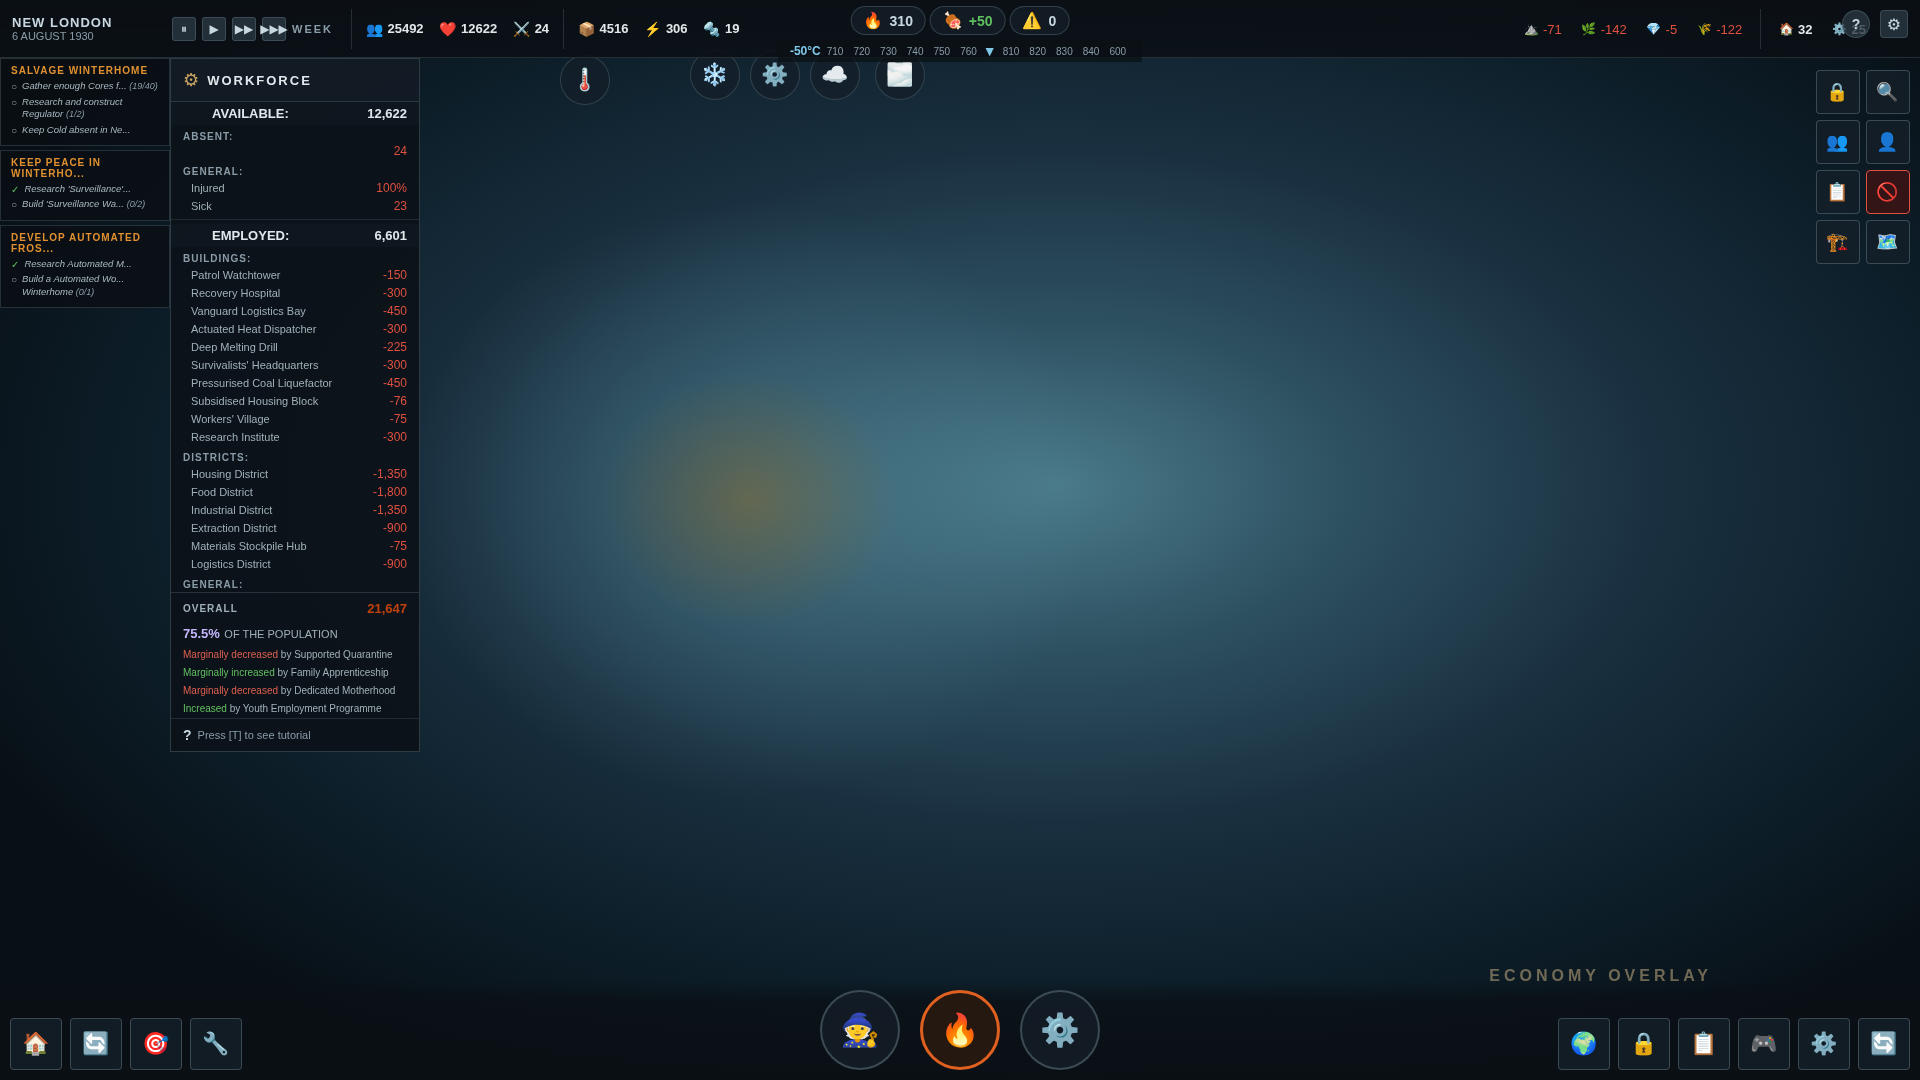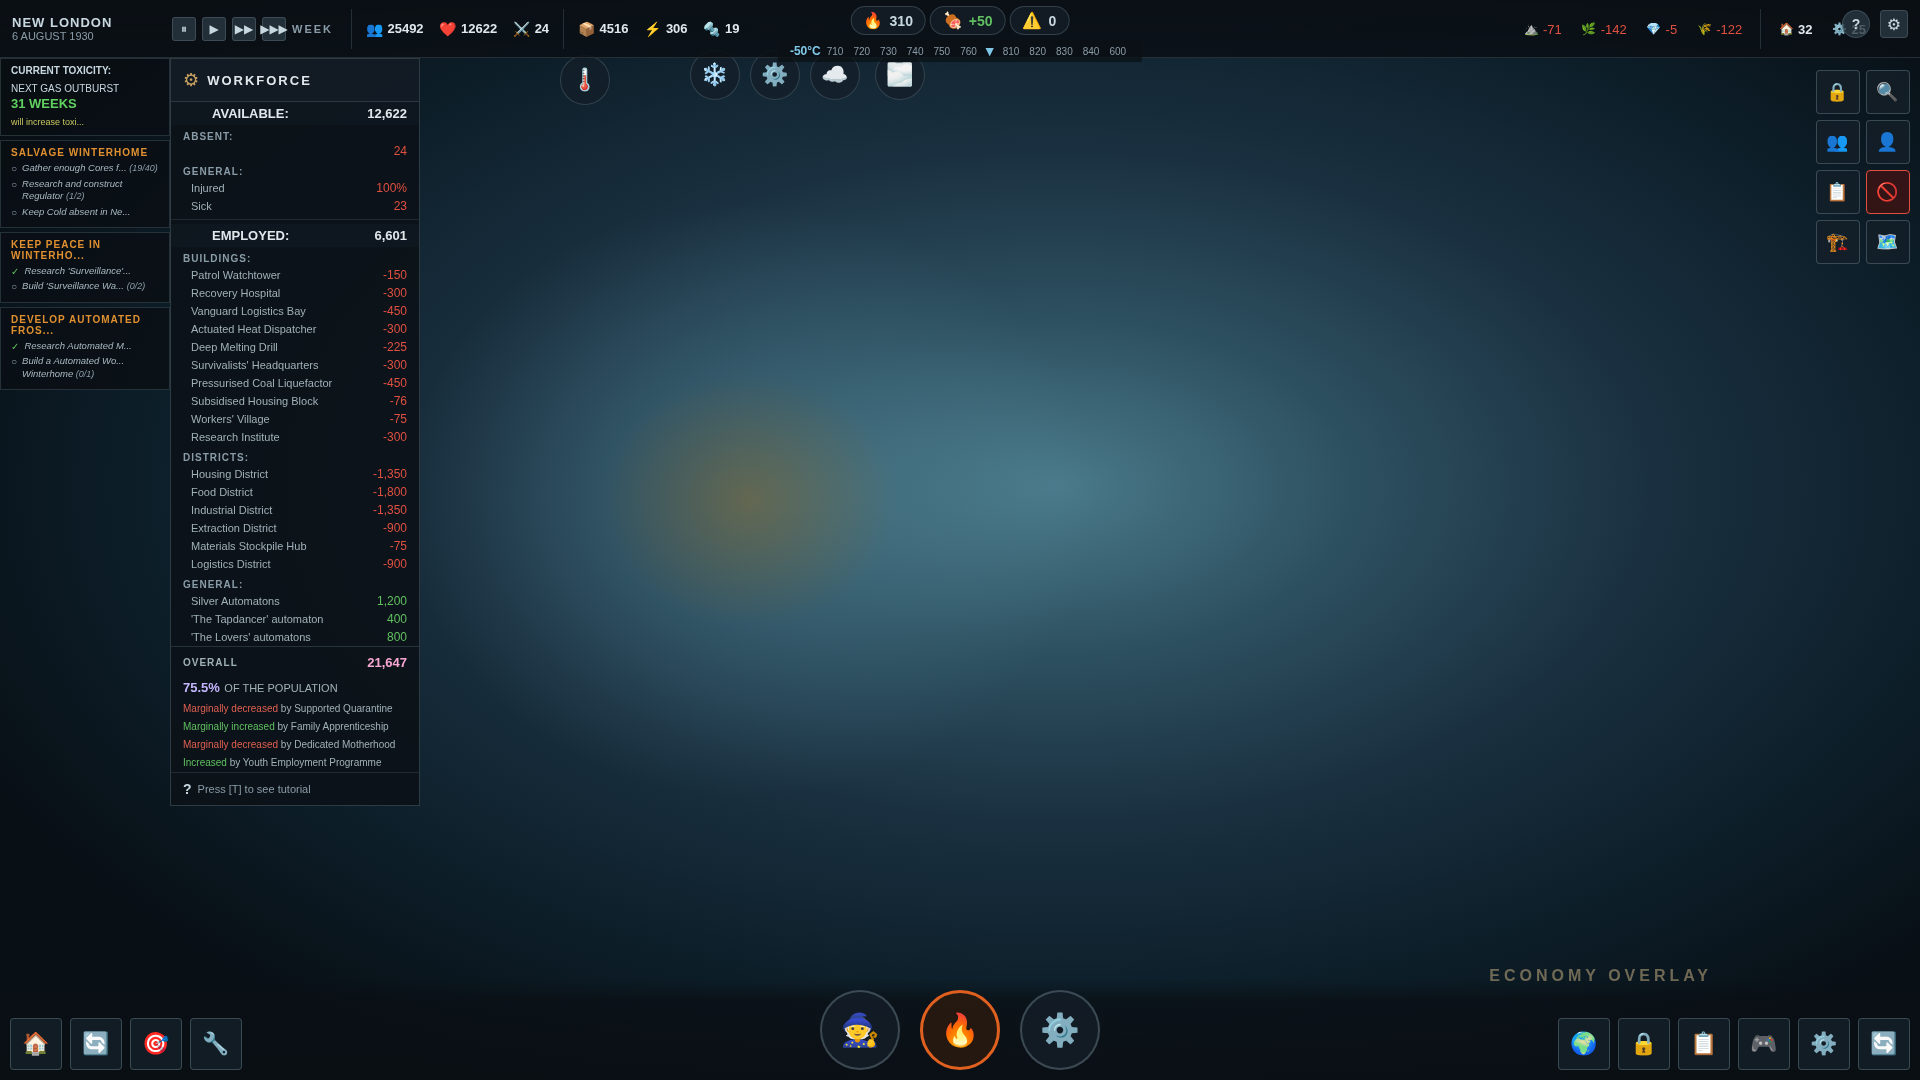--- a/index.html
+++ b/index.html
@@ -270,21 +270,21 @@
       height: 1px;
       background: rgba(80,100,110,0.3);
       margin: 4px 0;
     }
 
     .wf-overall {
       padding: 8px 12px 4px;
       border-top: 1px solid rgba(80,100,110,0.4);
     }
     .wf-overall-label { color: #a0b0b8; font-size: 10px; font-weight: bold; letter-spacing: 1px; }
-    .wf-overall-val { color: #f9a8d4; font-size: 13px; font-weight: bold; }
+    .wf-overall-val { color: #c2410c; font-size: 13px; font-weight: bold; }
 
     .wf-pct-row {
       padding: 4px 12px;
     }
     .wf-pct-main { color: #c4b5fd; font-size: 13px; font-weight: bold; }
     .wf-pct-label { color: #a0b0b8; font-size: 11px; }
 
     .wf-note {
       padding: 2px 12px;
       font-size: 10px;
@@ -568,28 +568,20 @@
 
 <div style="position:absolute;top:70px;right:60px;display:flex;flex-direction:column;gap:6px;z-index:100;">
   <button class="overlay-btn">🔒</button>
   <button class="overlay-btn">👥</button>
   <button class="overlay-btn">📋</button>
   <button class="overlay-btn">🏗️</button>
 </div>
 
 <div id="left-sidebar">
 
-  <div class="quest-section">
-    <div class="toxicity-label">CURRENT TOXICITY:</div>
-    <div style="margin-top:2px;">
-      <span class="outburst-label">NEXT GAS OUTBURST</span>
-      <span class="outburst-weeks">31 WEEKS</span>
-      <span class="outburst-warn">will increase toxi...</span>
-    </div>
-  </div>
 
   <div class="quest-section">
     <div class="quest-title">SALVAGE WINTERHOME</div>
     <div class="quest-item">
       <span class="quest-check unchecked">○</span>
       <span class="quest-text">Gather enough Cores f... <span class="quest-prog">(19/40)</span></span>
     </div>
     <div class="quest-item">
       <span class="quest-check unchecked">○</span>
       <span class="quest-text">Research and construct Regulator <span class="quest-prog">(1/2)</span></span>
@@ -724,34 +716,20 @@
       <span class="wf-label-sub">Materials Stockpile Hub</span>
       <span class="wf-val-neg">-75</span>
     </div>
     <div class="wf-row">
       <span class="wf-label-sub">Logistics District</span>
       <span class="wf-val-neg">-900</span>
     </div>
   </div>
 
   <div class="wf-section-header">GENERAL:</div>
-  <div>
-    <div class="wf-row">
-      <span class="wf-label-sub">Silver Automatons</span>
-      <span class="wf-val-pos">1,200</span>
-    </div>
-    <div class="wf-row">
-      <span class="wf-label-sub">'The Tapdancer' automaton</span>
-      <span class="wf-val-pos">400</span>
-    </div>
-    <div class="wf-row">
-      <span class="wf-label-sub">'The Lovers' automatons</span>
-      <span class="wf-val-pos">800</span>
-    </div>
-  </div>
 
   <div class="wf-overall">
     <div style="display:flex;justify-content:space-between;align-items:center;">
       <span class="wf-overall-label">OVERALL</span>
       <span class="wf-overall-val">21,647</span>
     </div>
   </div>
 
   <div class="wf-pct-row">
     <span class="wf-pct-main">75.5%</span>

